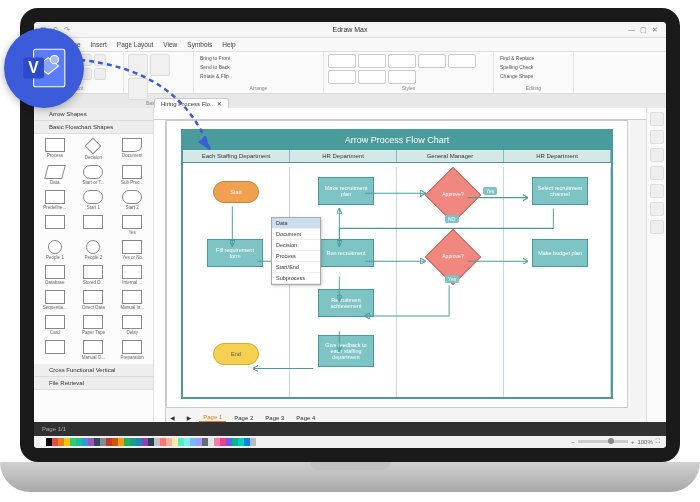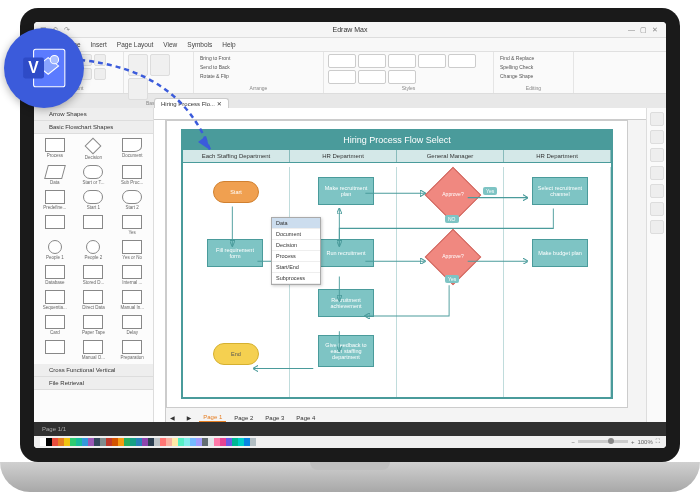--- a/index.html
+++ b/index.html
@@ -301,21 +301,21 @@
     <div class="shdr">
             <span>File Retrieval</span>
           </div>
   </div>
 
   <div class="canvas-wrap">
     <div class="ruler-h"></div>
     <div class="ruler-v"></div>
     <div class="canvas">
       <div class="flowchart">
-        <div class="fc-title">Hiring Process Flow Select</div>
+        <div class="fc-title">Arrow Process Flow Chart</div>
         <div class="lane-hdrs">
           <div class="lane-hdr">Each Staffing Department</div>
           <div class="lane-hdr">HR Department</div>
           <div class="lane-hdr">General Manager</div>
           <div class="lane-hdr">HR Department</div>
         </div>
         <div class="lanes">
           <div class="lane">
             <div class="node start" style="top:14px;left:30px">Start</div>
             <div class="node proc" style="top:72px;left:24px">Fill requirement form</div>

